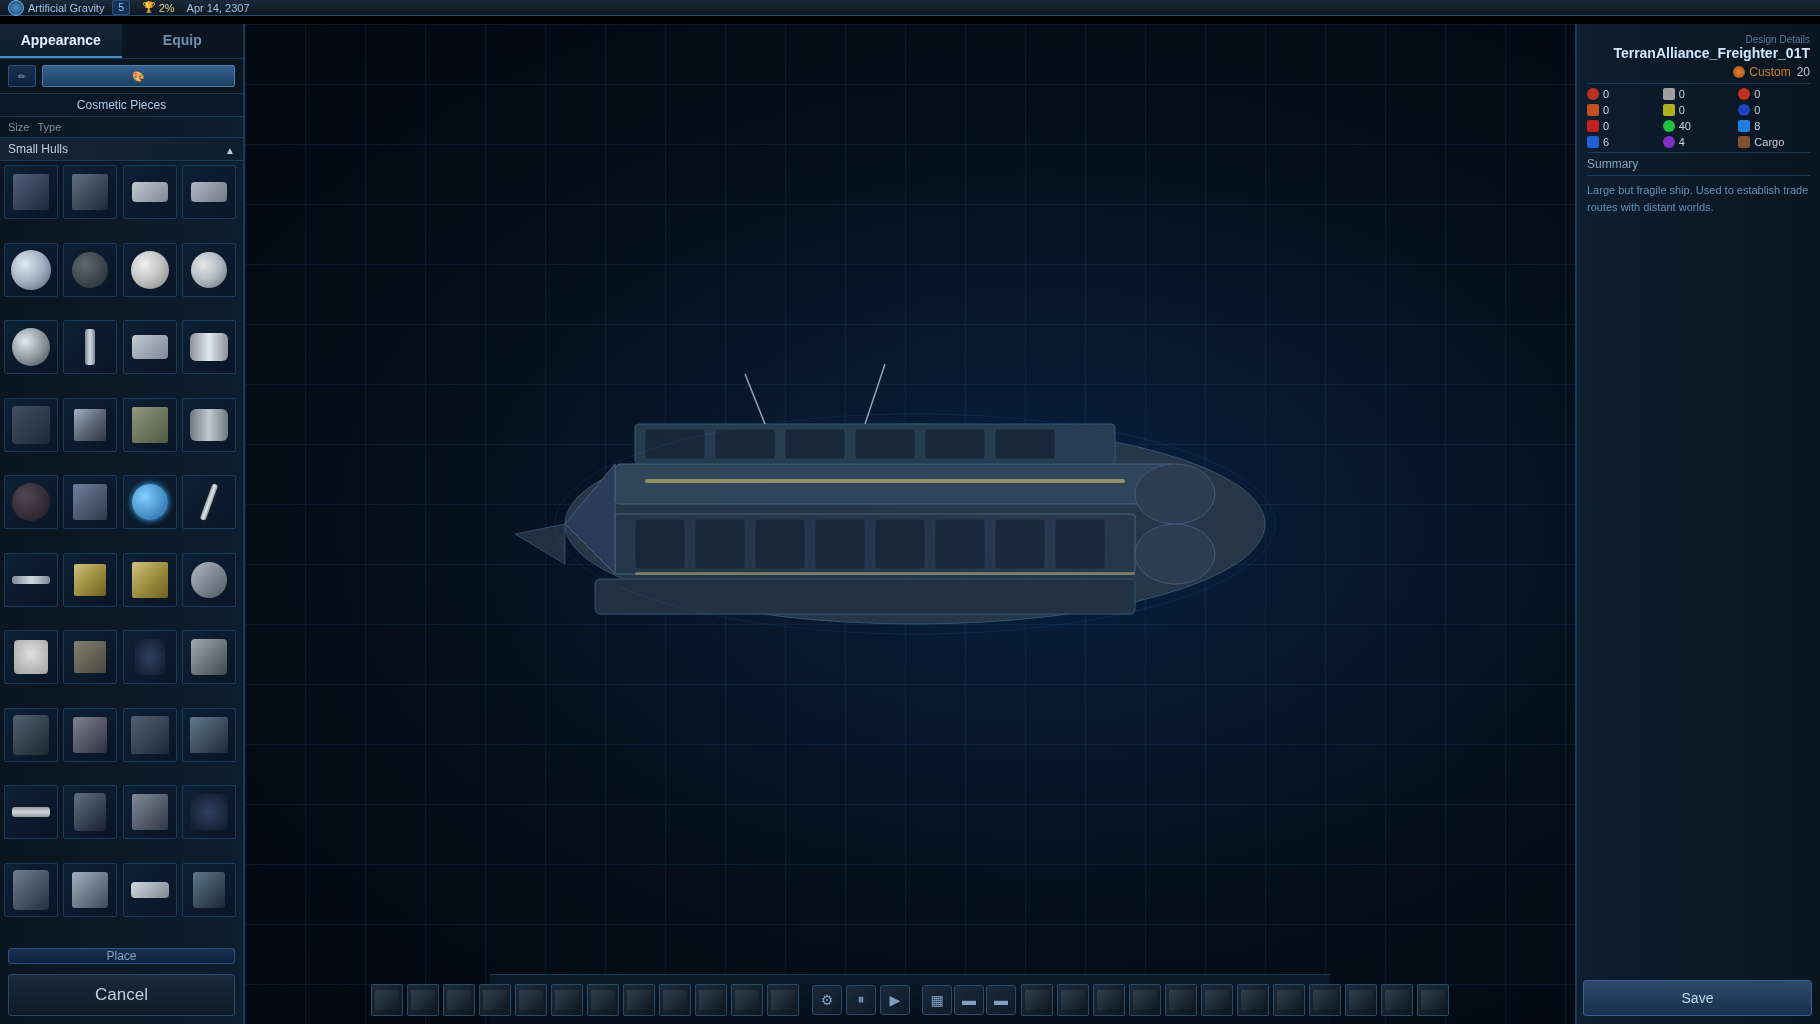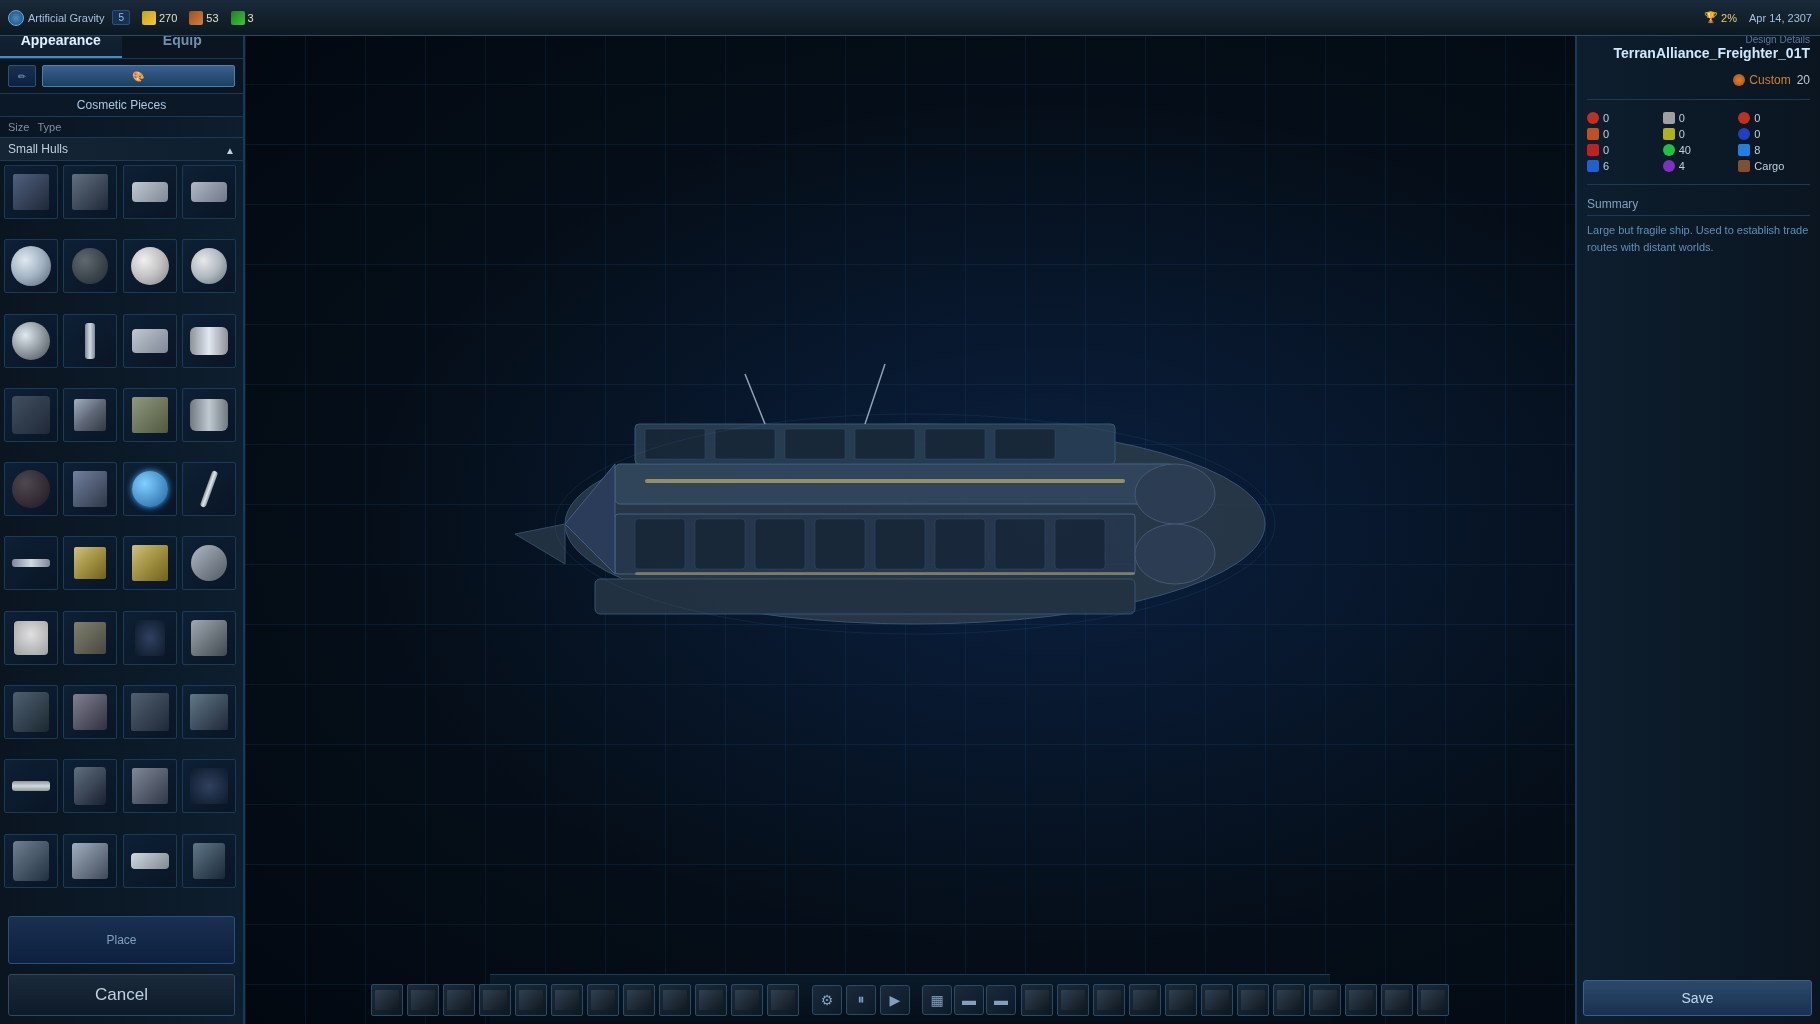--- a/index.html
+++ b/index.html
@@ -10,21 +10,21 @@
       font-family: 'Arial', sans-serif;
       color: #c8d8e8;
       overflow: hidden;
       position: relative;
     }
 
     
     #topbar {
       position: absolute;
       top: 0; left: 0; right: 0;
-      height: 36px;
+      height: 16px;
       background: linear-gradient(to bottom, #1a2a3a, #0d1820);
       display: flex;
       align-items: center;
       padding: 0 8px;
       border-bottom: 1px solid #2a4a6a;
       z-index: 100;
     }
     .topbar-logo {
       display: flex; align-items: center; gap: 4px;
       font-size: 11px; color: #a0c0e0; margin-right: 12px;
@@ -182,21 +182,21 @@
     .shape-rod { width: 8px; height: 38px; border-radius: 3px; background: linear-gradient(to right, #808898, #d0d8e0, #808898); }
     .shape-cube { background: linear-gradient(135deg, #d0c080, #a09040, #706020); border-radius: 2px; }
     .shape-skull { border-radius: 4px; background: radial-gradient(circle at 50% 40%, #e0e0e0, #a0a0a0); }
     .shape-metal { background: linear-gradient(135deg, #a0b0c0, #606878, #303840); border-radius: 2px; }
     .shape-engine { border-radius: 4px; background: linear-gradient(135deg, #405060, #202838); }
     .shape-satellite { background: linear-gradient(135deg, #506080, #202838); border-radius: 2px; }
 
     
     .place-btn {
       margin: 6px 8px;
-      padding: 16px;
+      padding: 0;
       background: linear-gradient(to bottom, #1a3050, #0d2040);
       border: 1px solid #2a5080;
       border-radius: 3px;
       text-align: center;
       font-size: 12px;
       color: #80a0c0;
       cursor: pointer;
     }
 
     
@@ -265,21 +265,21 @@
     #right-panel {
       position: absolute;
       top: 24px; right: 0;
       width: 245px;
       bottom: 0;
       background: linear-gradient(to left, #0a1520, #0d1e2e);
       border-left: 2px solid #1a3a5a;
       padding: 10px;
       display: flex;
       flex-direction: column;
-      gap: 12px;
+      gap: 4px;
     }
     .design-title-label {
       font-size: 10px; color: #5a7a9a; text-align: right;
     }
     .design-ship-name {
       font-size: 14px; color: #d0e8ff; text-align: right; font-weight: bold;
     }
     .design-type-row {
       display: flex; align-items: center; justify-content: flex-end; gap: 6px;
     }
@@ -353,34 +353,20 @@
   </style>
 </head>
 <body>
 
 <div id="topbar">
   <div class="topbar-logo">
     <div class="logo-icon"></div>
     <span>Artificial Gravity</span>
     <span style="margin-left:4px; background:#1a3050; border:1px solid #2a5080; padding:1px 5px; border-radius:2px; font-size:10px; color:#80c0ff;">5</span>
   </div>
-  <div class="topbar-resources">
-    <div class="resource-item">
-      <span class="res-icon res-gold"></span>
-      <span>270</span>
-    </div>
-    <div class="resource-item">
-      <span class="res-icon res-food"></span>
-      <span>53</span>
-    </div>
-    <div class="resource-item">
-      <span class="res-icon res-green"></span>
-      <span>3</span>
-    </div>
-  </div>
   <div class="topbar-right">
     <div class="trophy-item">
       <span>🏆</span>
       <span>2%</span>
     </div>
     <span class="date-text">Apr 14, 2307</span>
   </div>
 </div>
 
 <div id="left-panel">

